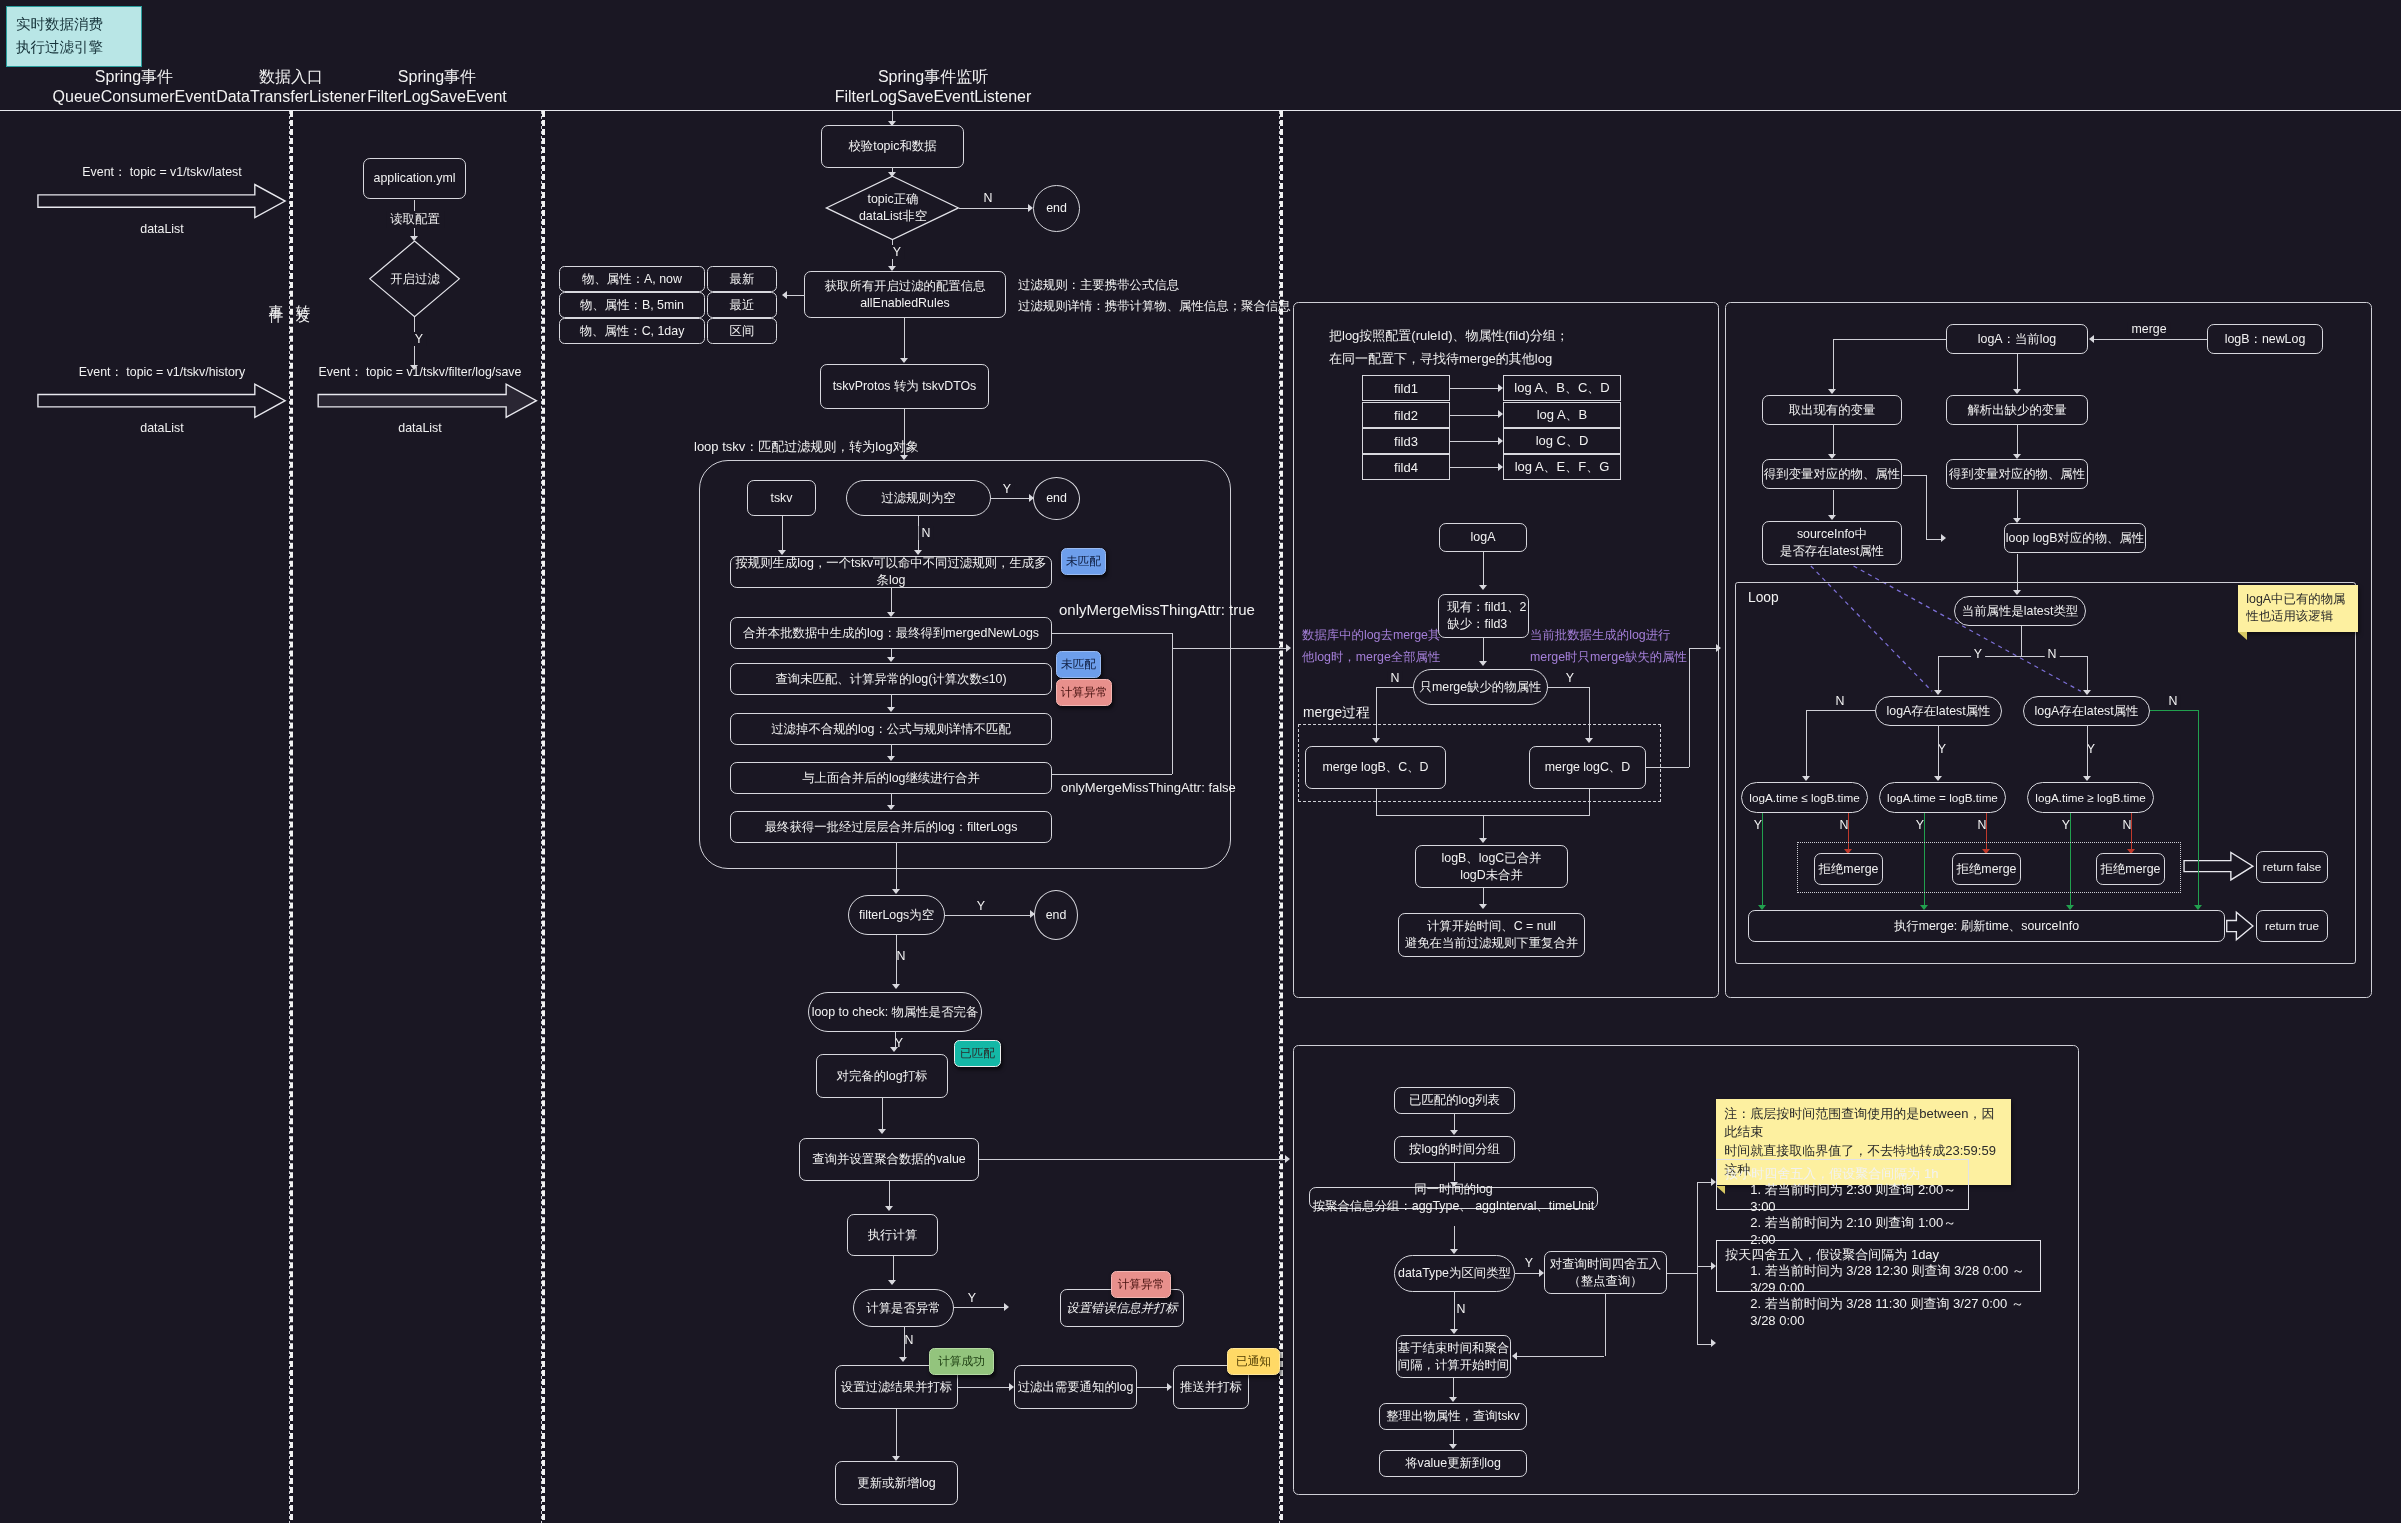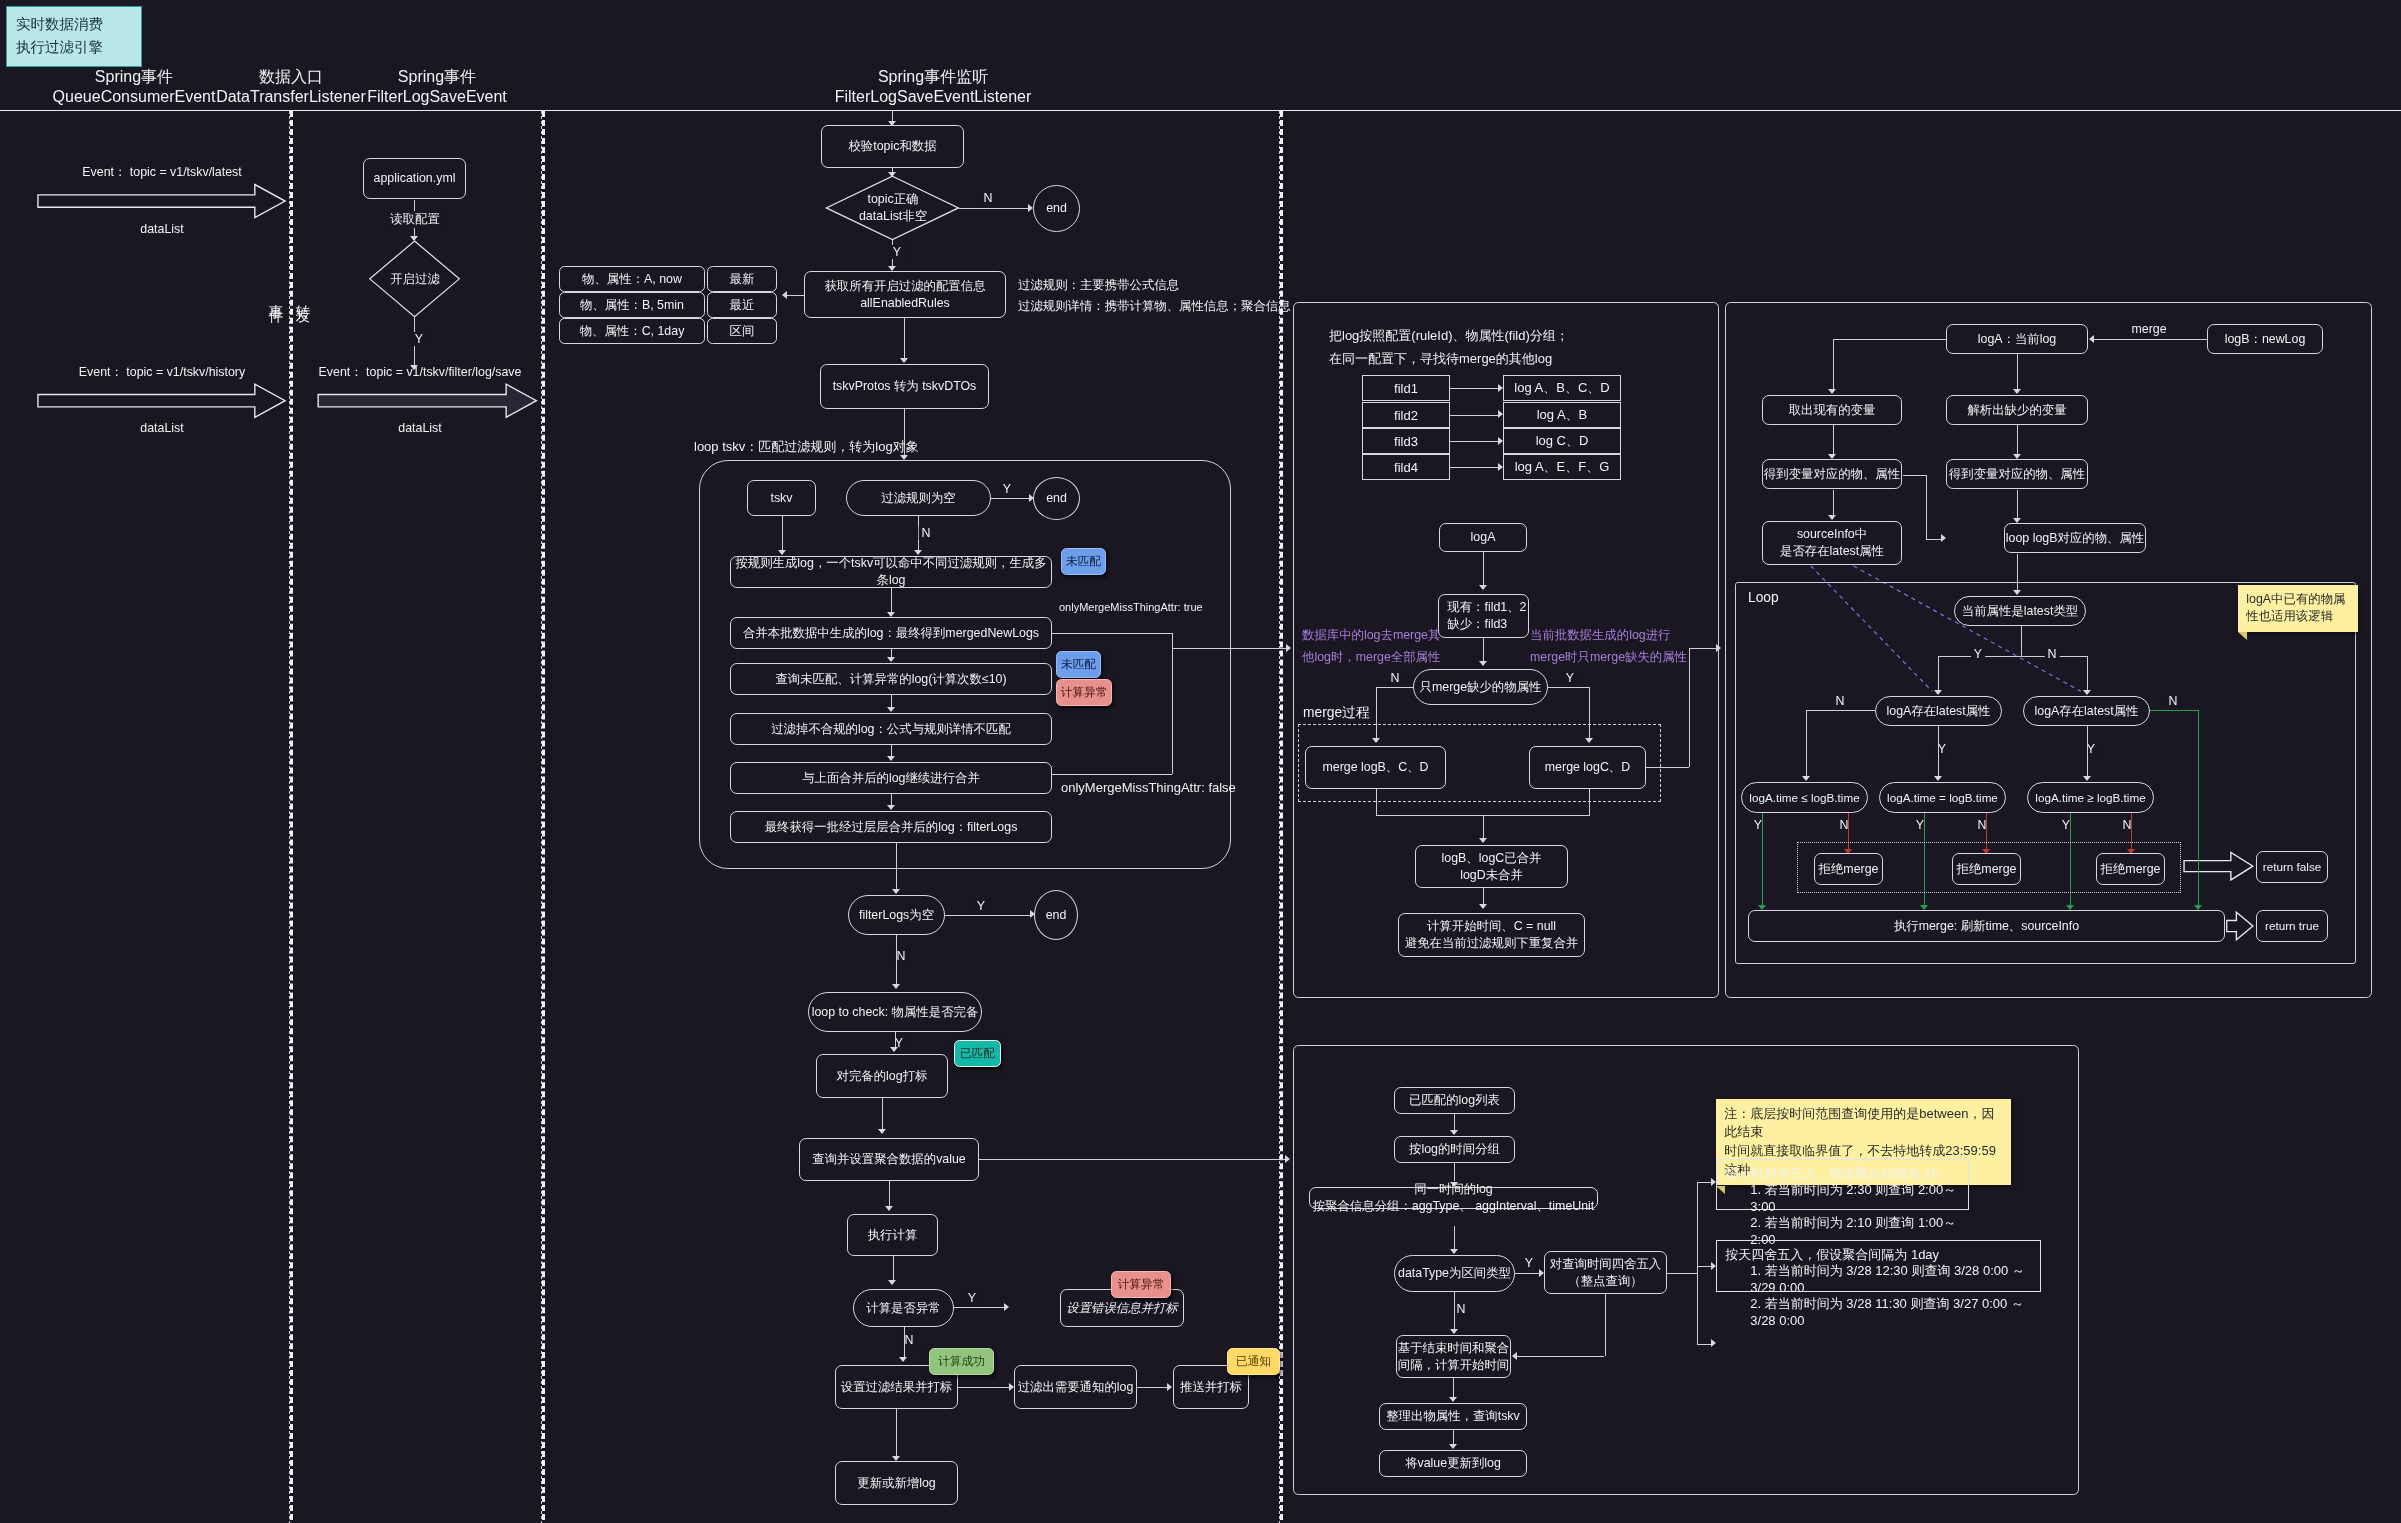--- a/index.html
+++ b/index.html
@@ -199,21 +199,21 @@
     </div>
   <div class="badge b-blue" style="left:1061px;top:548px;width:43px;height:25px;">
     <span>未匹配</span>
     </div>
 
   <div class="vl" style="left:891px;top:587px;height:27px;"></div>
   <div class="ah ah-d" style="left:887px;top:612px;"></div>
   <div class="node" style="left:730px;top:617px;width:322px;height:32px;">
     <span>合并本批数据中生成的log：最终得到mergedNewLogs</span>
     </div>
-  <div class="lbl" style="left:1059px;top:601px;font-size:11px;">onlyMergeMissThingAttr: true</div>
+  <div class="lbl" style="left:1059px;top:601px;font-size:15px;">onlyMergeMissThingAttr: true</div>
   <div class="hl" style="left:1052px;top:633px;width:120px;"></div>
   <div class="vl" style="left:1172px;top:633px;height:141px;"></div>
   <div class="hl" style="left:1052px;top:774px;width:120px;"></div>
   <div class="hl" style="left:1172px;top:648px;width:114px;"></div>
   <div class="ah ah-r" style="left:1286px;top:644px;"></div>
   <div class="lbl" style="left:1061px;top:780px;font-size:13px;">onlyMergeMissThingAttr: false</div>
 
   <div class="vl" style="left:891px;top:649px;height:11px;"></div>
   <div class="ah ah-d" style="left:887px;top:657px;"></div>
   <div class="node" style="left:730px;top:663px;width:322px;height:32px;">

